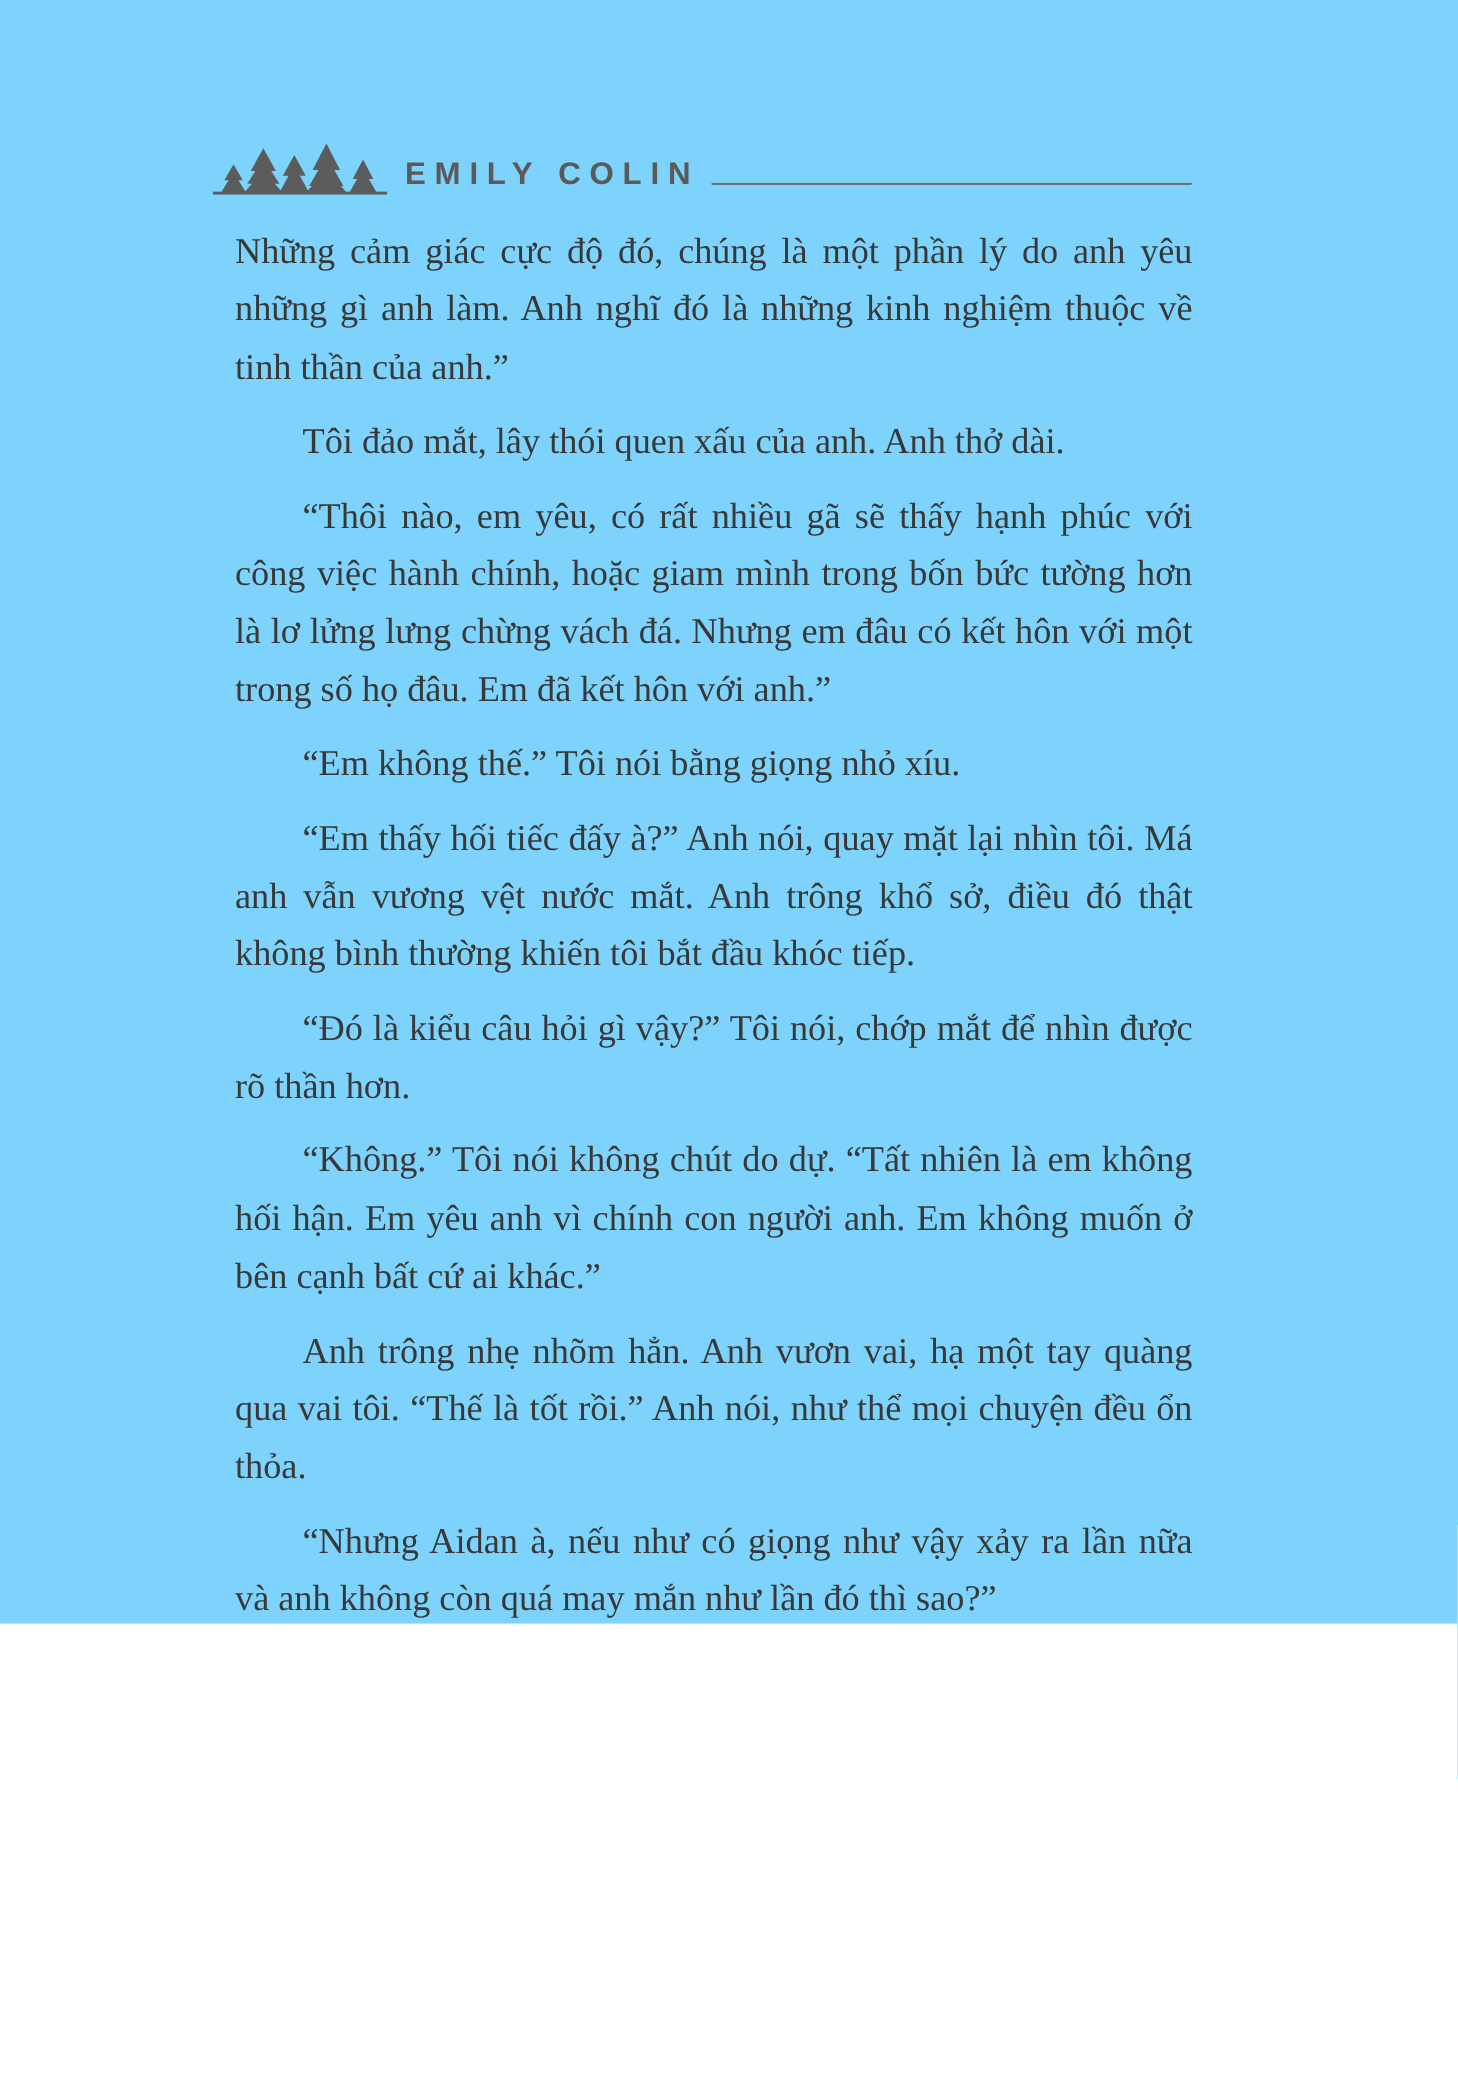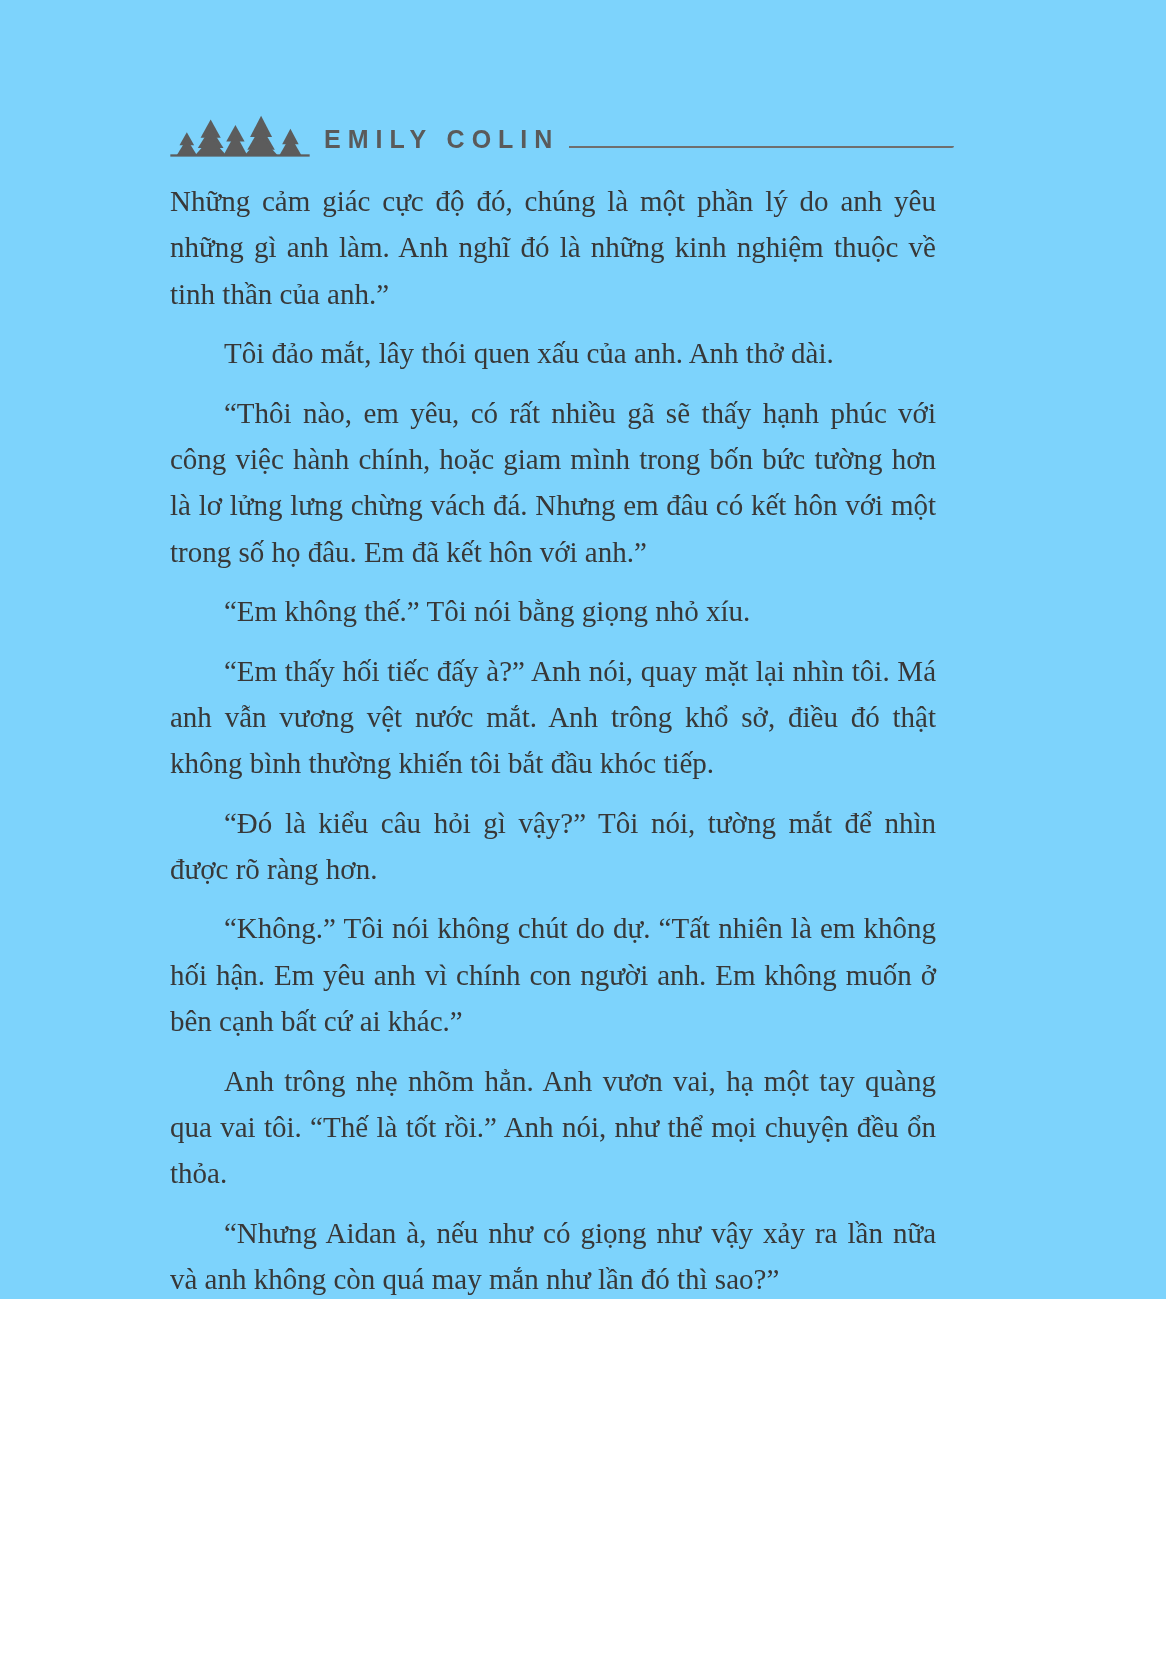--- a/index.html
+++ b/index.html
@@ -44,21 +44,21 @@
     flex: 1 1 auto;
     height: 0;
     border-bottom: 2px solid #6f6f6f;
     margin-left: 10px;
     margin-bottom: 14px;
     border-radius: 0 0 6px 0;
   }
   .body-text {
     position: absolute;
     top: 178px;
-    left: 170px;
+    left: 188px;
     width: 766px;
     text-align: justify;
     font-size: 29px;
     line-height: 1.6;
   }
   .body-text p {
     margin: 0 0 13px 0;
   }
   .body-text p.indent {
     text-indent: 54px;
@@ -110,21 +110,21 @@
     <span class="author">EMILY COLIN</span>
     <span class="rule"></span>
   </div>
 
   <div class="body-text">
     <p>Những cảm giác cực độ đó, chúng là một phần lý do anh yêu những gì anh làm. Anh nghĩ đó là những kinh nghiệm thuộc về tinh thần của anh.”</p>
     <p class="indent">Tôi đảo mắt, lây thói quen xấu của anh. Anh thở dài.</p>
     <p class="indent">“Thôi nào, em yêu, có rất nhiều gã sẽ thấy hạnh phúc với công việc hành chính, hoặc giam mình trong bốn bức tường hơn là lơ lửng lưng chừng vách đá. Nhưng em đâu có kết hôn với một trong số họ đâu. Em đã kết hôn với anh.”</p>
     <p class="indent">“Em không thế.” Tôi nói bằng giọng nhỏ xíu.</p>
     <p class="indent">“Em thấy hối tiếc đấy à?” Anh nói, quay mặt lại nhìn tôi. Má anh vẫn vương vệt nước mắt. Anh trông khổ sở, điều đó thật không bình thường khiến tôi bắt đầu khóc tiếp.</p>
-    <p class="indent">“Đó là kiểu câu hỏi gì vậy?” Tôi nói, tường mắt để nhìn được rõ ràng hơn.</p>
+    <p class="indent">“Đó là kiểu câu hỏi gì vậy?” Tôi nói, chớp mắt để nhìn được rõ thần hơn.</p>
     <p class="indent">“Không.” Tôi nói không chút do dự. “Tất nhiên là em không hối hận. Em yêu anh vì chính con người anh. Em không muốn ở bên cạnh bất cứ ai khác.”</p>
     <p class="indent">Anh trông nhẹ nhõm hẳn. Anh vươn vai, hạ một tay quàng qua vai tôi. “Thế là tốt rồi.” Anh nói, như thể mọi chuyện đều ổn thỏa.</p>
     <p class="indent">“Nhưng Aidan à, nếu như có giọng như vậy xảy ra lần nữa và anh không còn quá may mắn như lần đó thì sao?”</p>
   </div>
 
   <div class="page-number">20</div>
 
   <div class="scan-artifact artifact-1"></div>
   <div class="scan-artifact artifact-2"></div>
 

